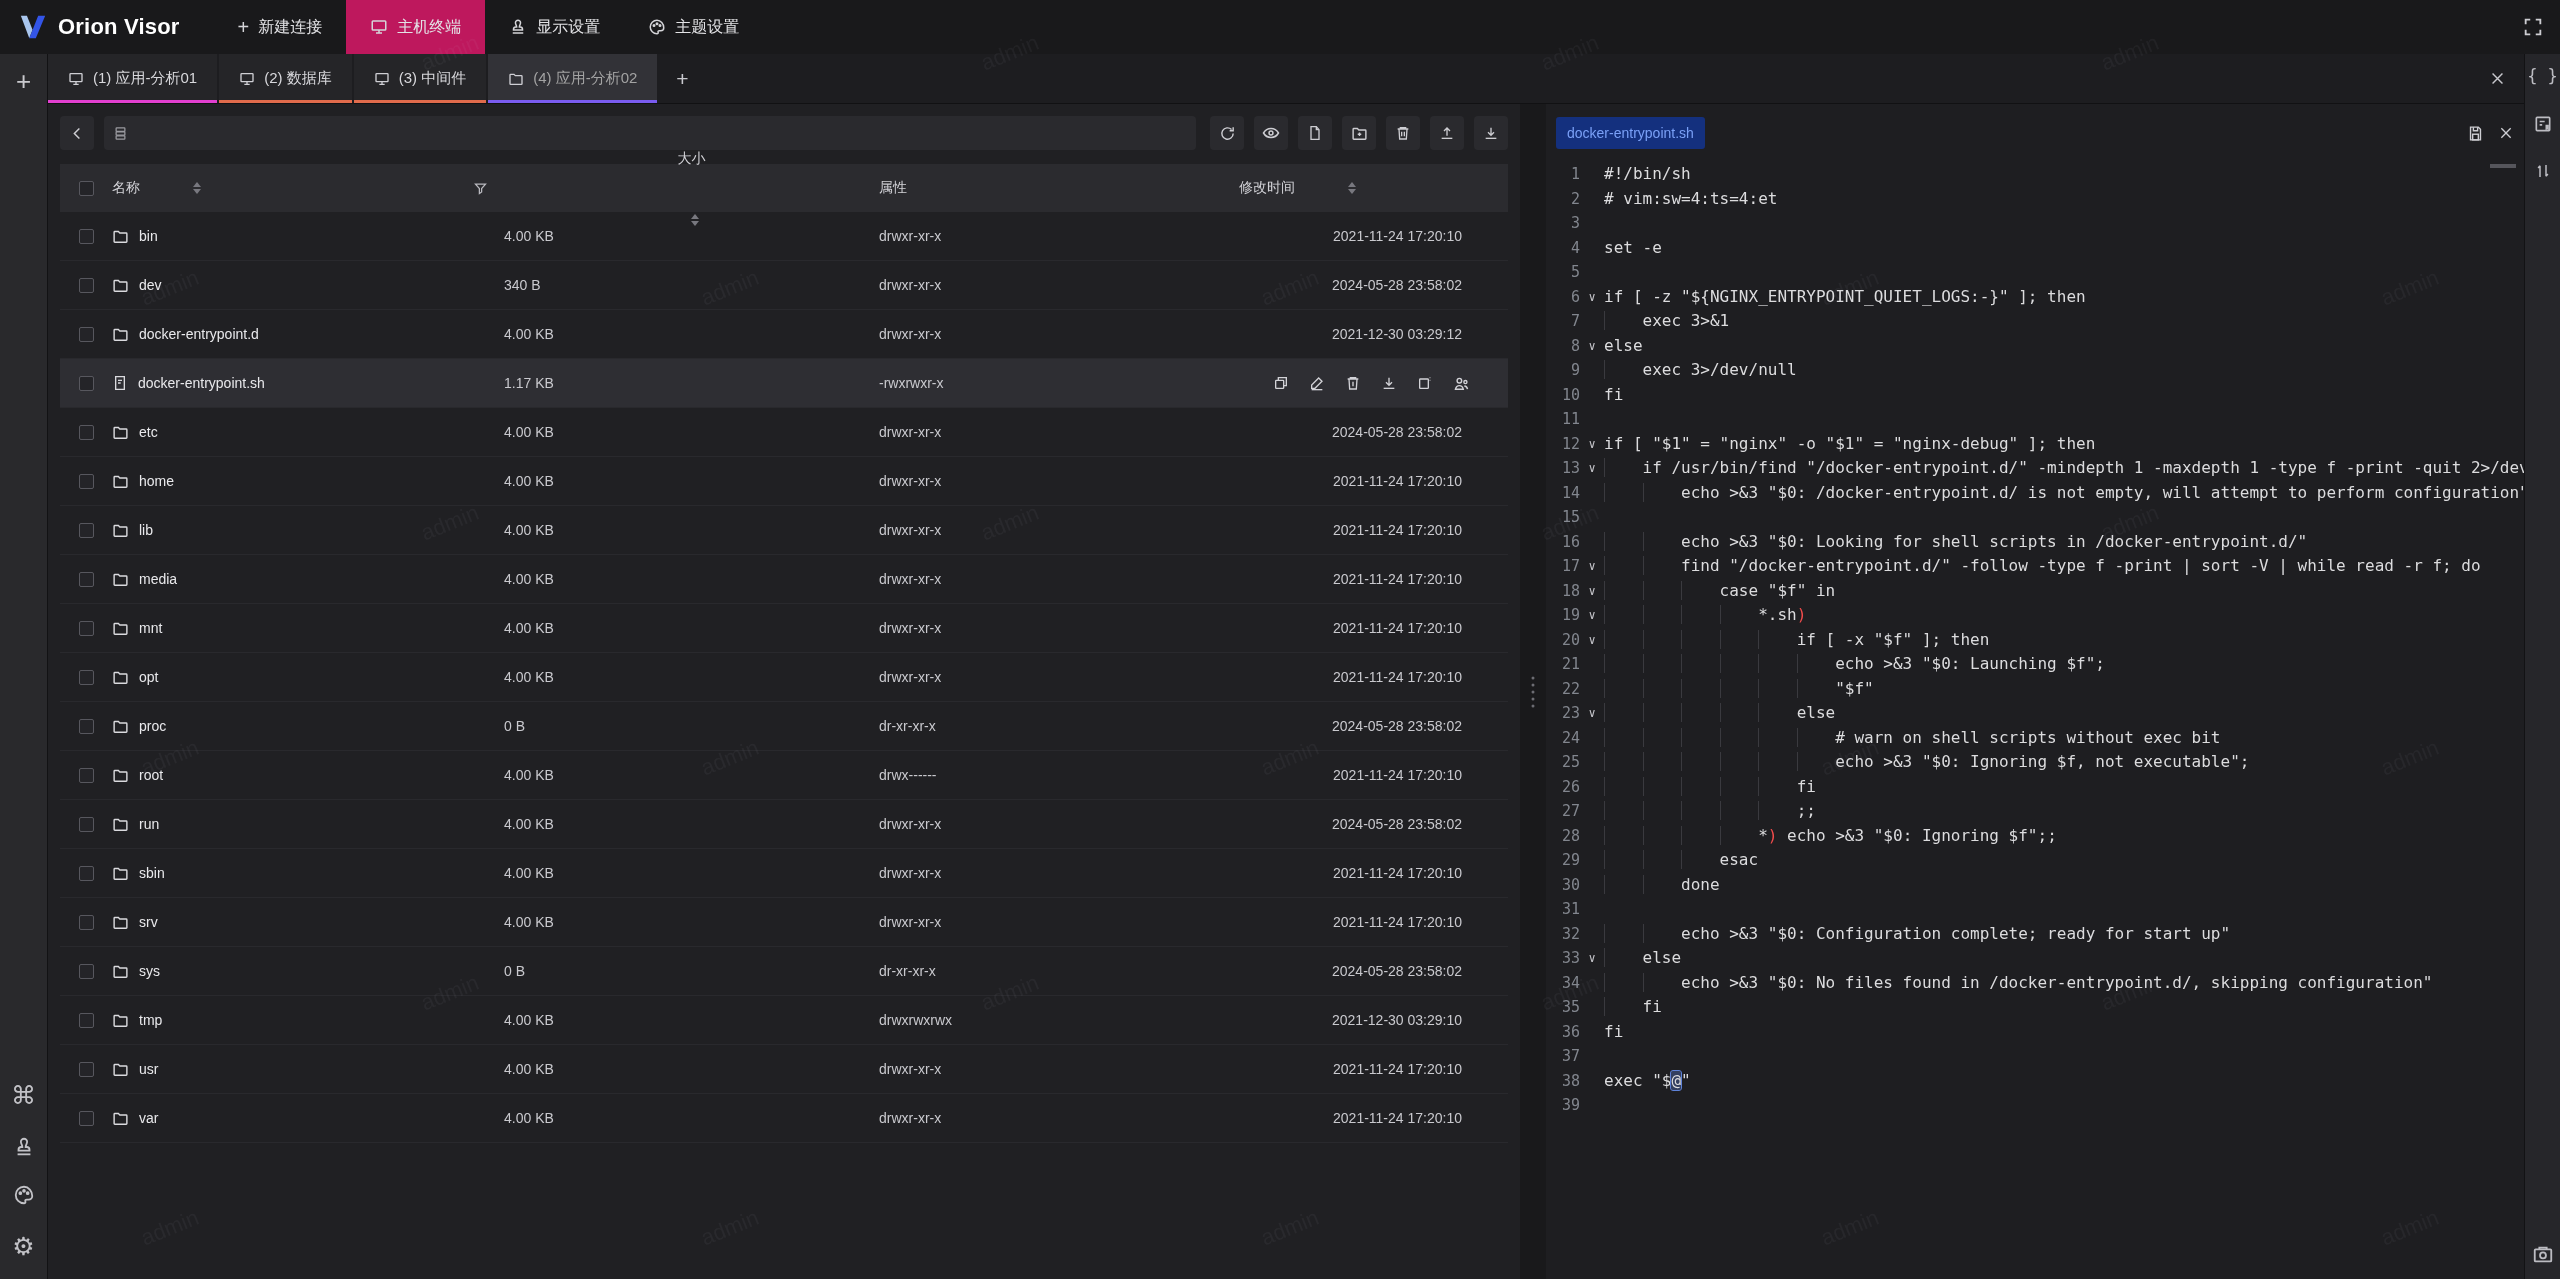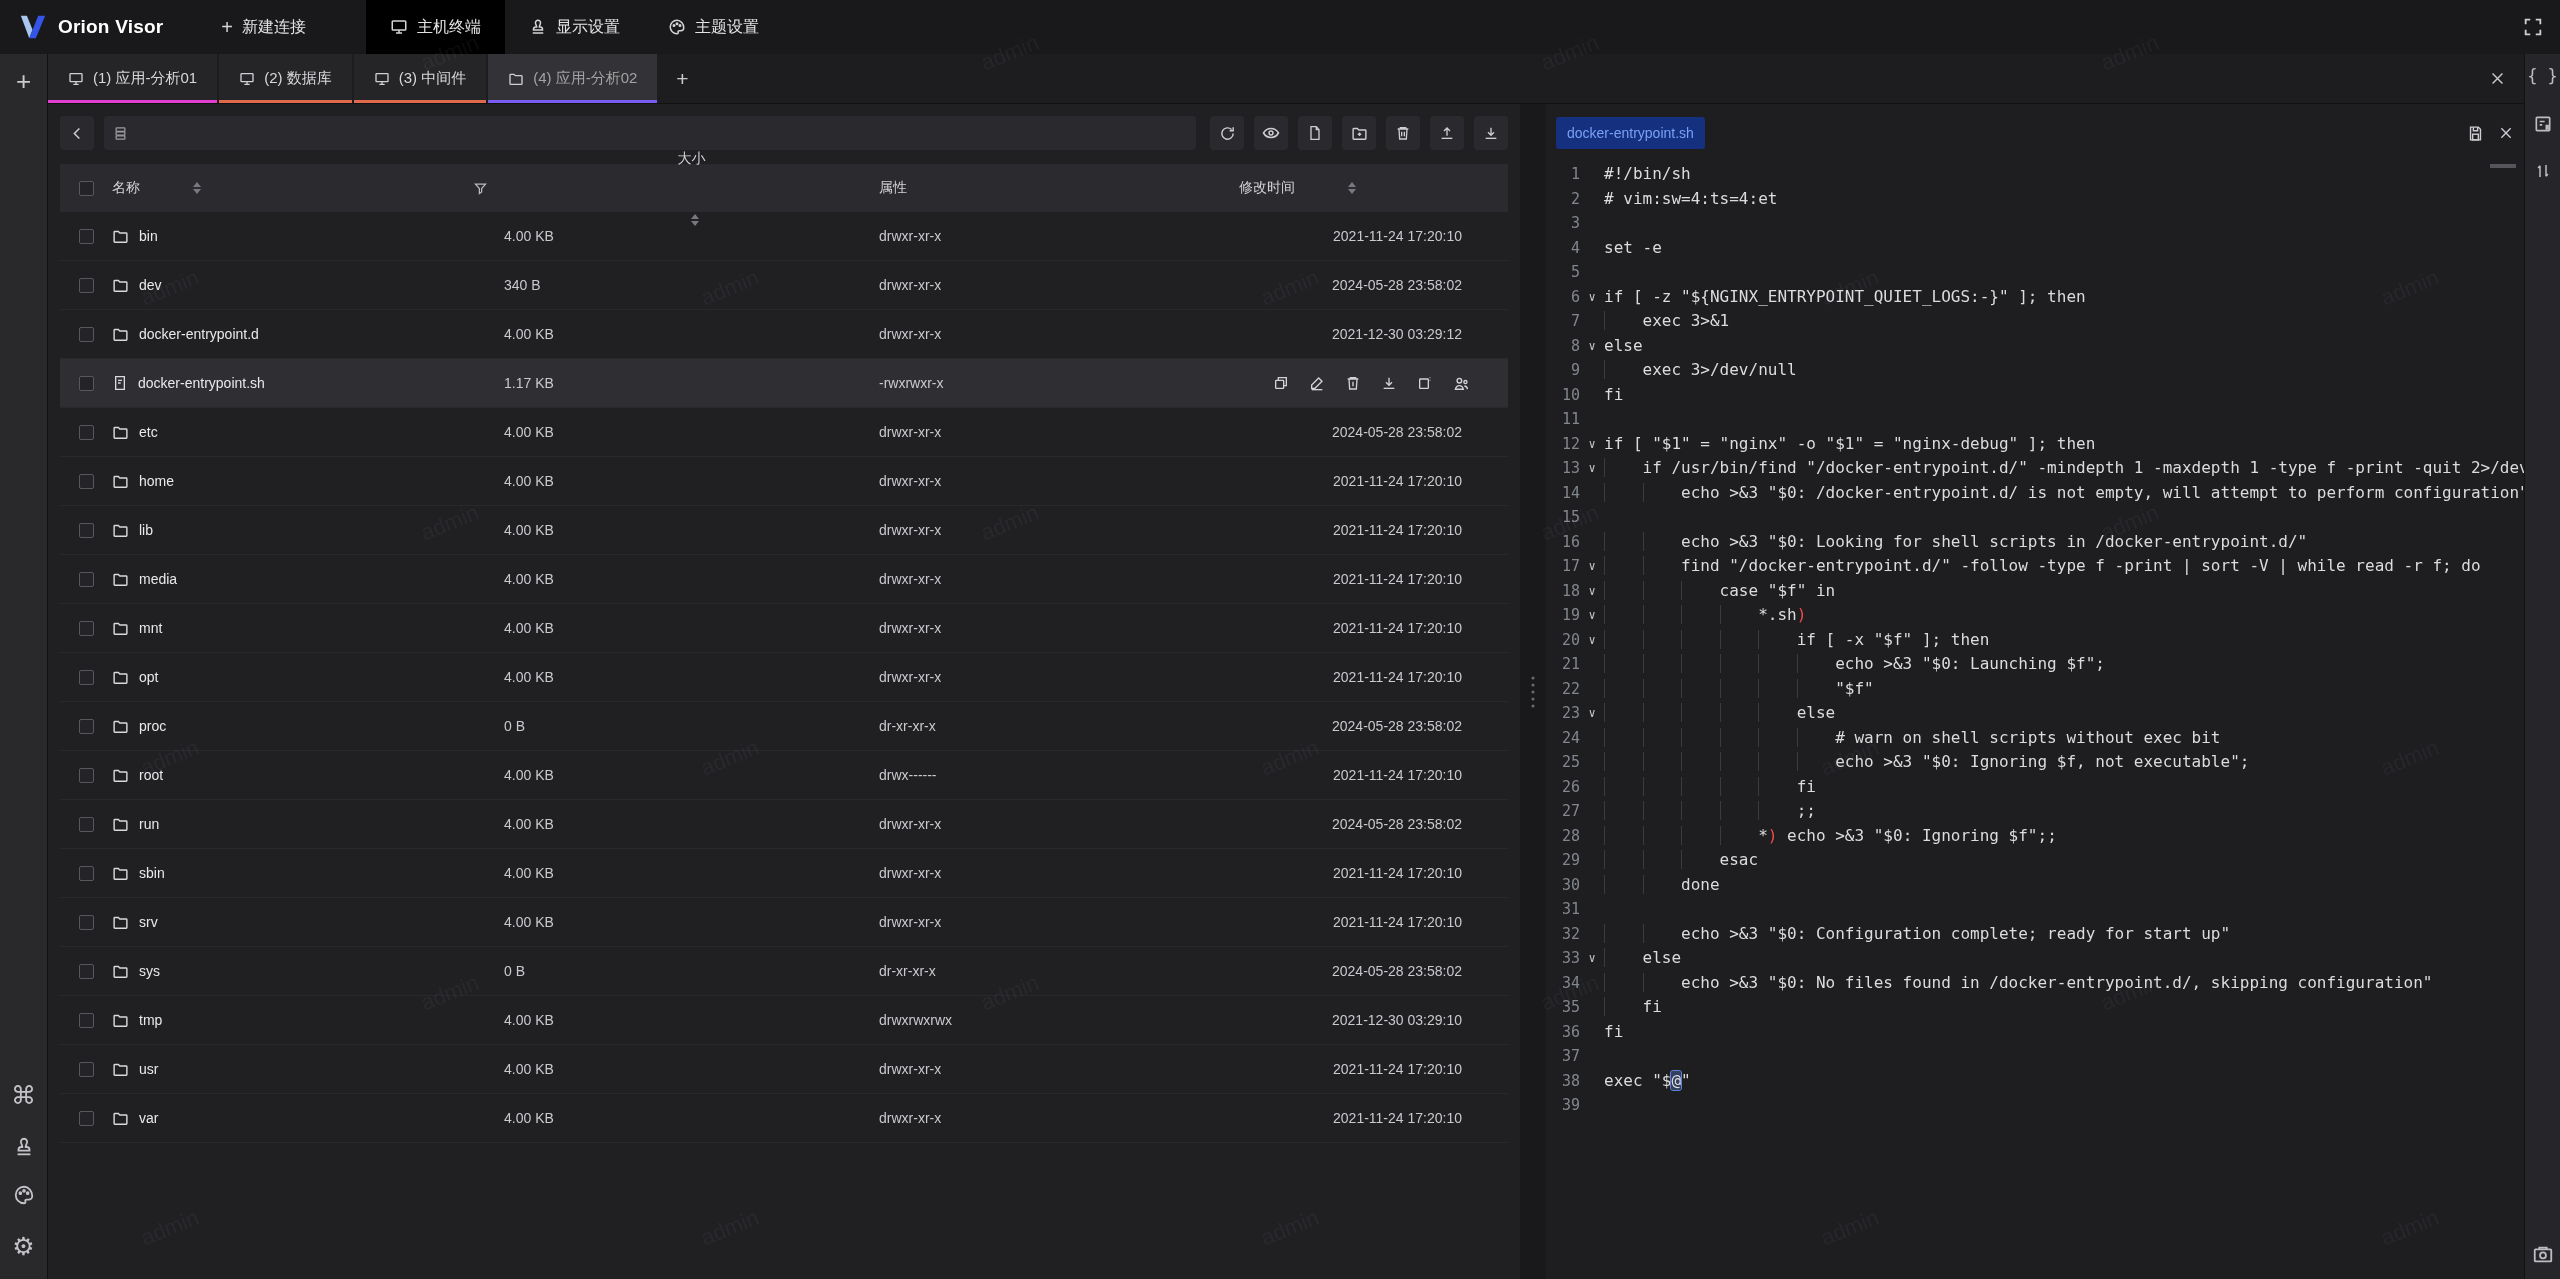--- a/index.html
+++ b/index.html
@@ -3,23 +3,23 @@
 <meta charset="utf-8">
 <style>
   * { margin:0; padding:0; box-sizing:border-box; }
   html,body { width:2560px; height:1279px; overflow:hidden; }
   body { font-family:"Liberation Sans","DejaVu Sans",sans-serif; background:#141416; color:#ddd; position:relative; }
   svg { display:block; }
 
   
   .topnav { height:54px; background:#19191b; display:flex; align-items:center; padding-left:18px; position:relative; z-index:2; }
   .brand { display:flex; align-items:center; gap:10px; margin-right:34px; }
-  .brand-name { font-size:19px; font-weight:bold; color:#fff; letter-spacing:.2px; }
+  .brand-name { font-size:22px; font-weight:bold; color:#fff; letter-spacing:.2px; }
   .nav-item { height:54px; display:flex; align-items:center; gap:9px; padding:0 24px; font-size:16px; color:#e3e3e6; cursor:pointer; }
-  .nav-item.active { background:#000000;margin-left:36px; }
+  .nav-item.active { background:#be185d; }
   .nav-ic { color:#d5d5d9; display:flex; }
   .nav-plus { font-size:20px; line-height:1; color:#d5d5d9; }
   .nav-right { margin-left:auto; margin-right:16px; display:flex; }
 
   
   .below { display:flex; height:1225px; }
   .sidebar { width:48px; background:#29292c; border-right:1px solid #121214; display:flex; flex-direction:column; align-items:center; padding:14px 0 18px 0; }
   .sb-plus { font-size:26px; color:#c9c9ce; line-height:1; cursor:pointer; }
   .sb-bottom { margin-top:auto; display:flex; flex-direction:column; align-items:center; gap:26px; color:#c2c2c7; }
   .sb-cmd { font-size:25px; }

